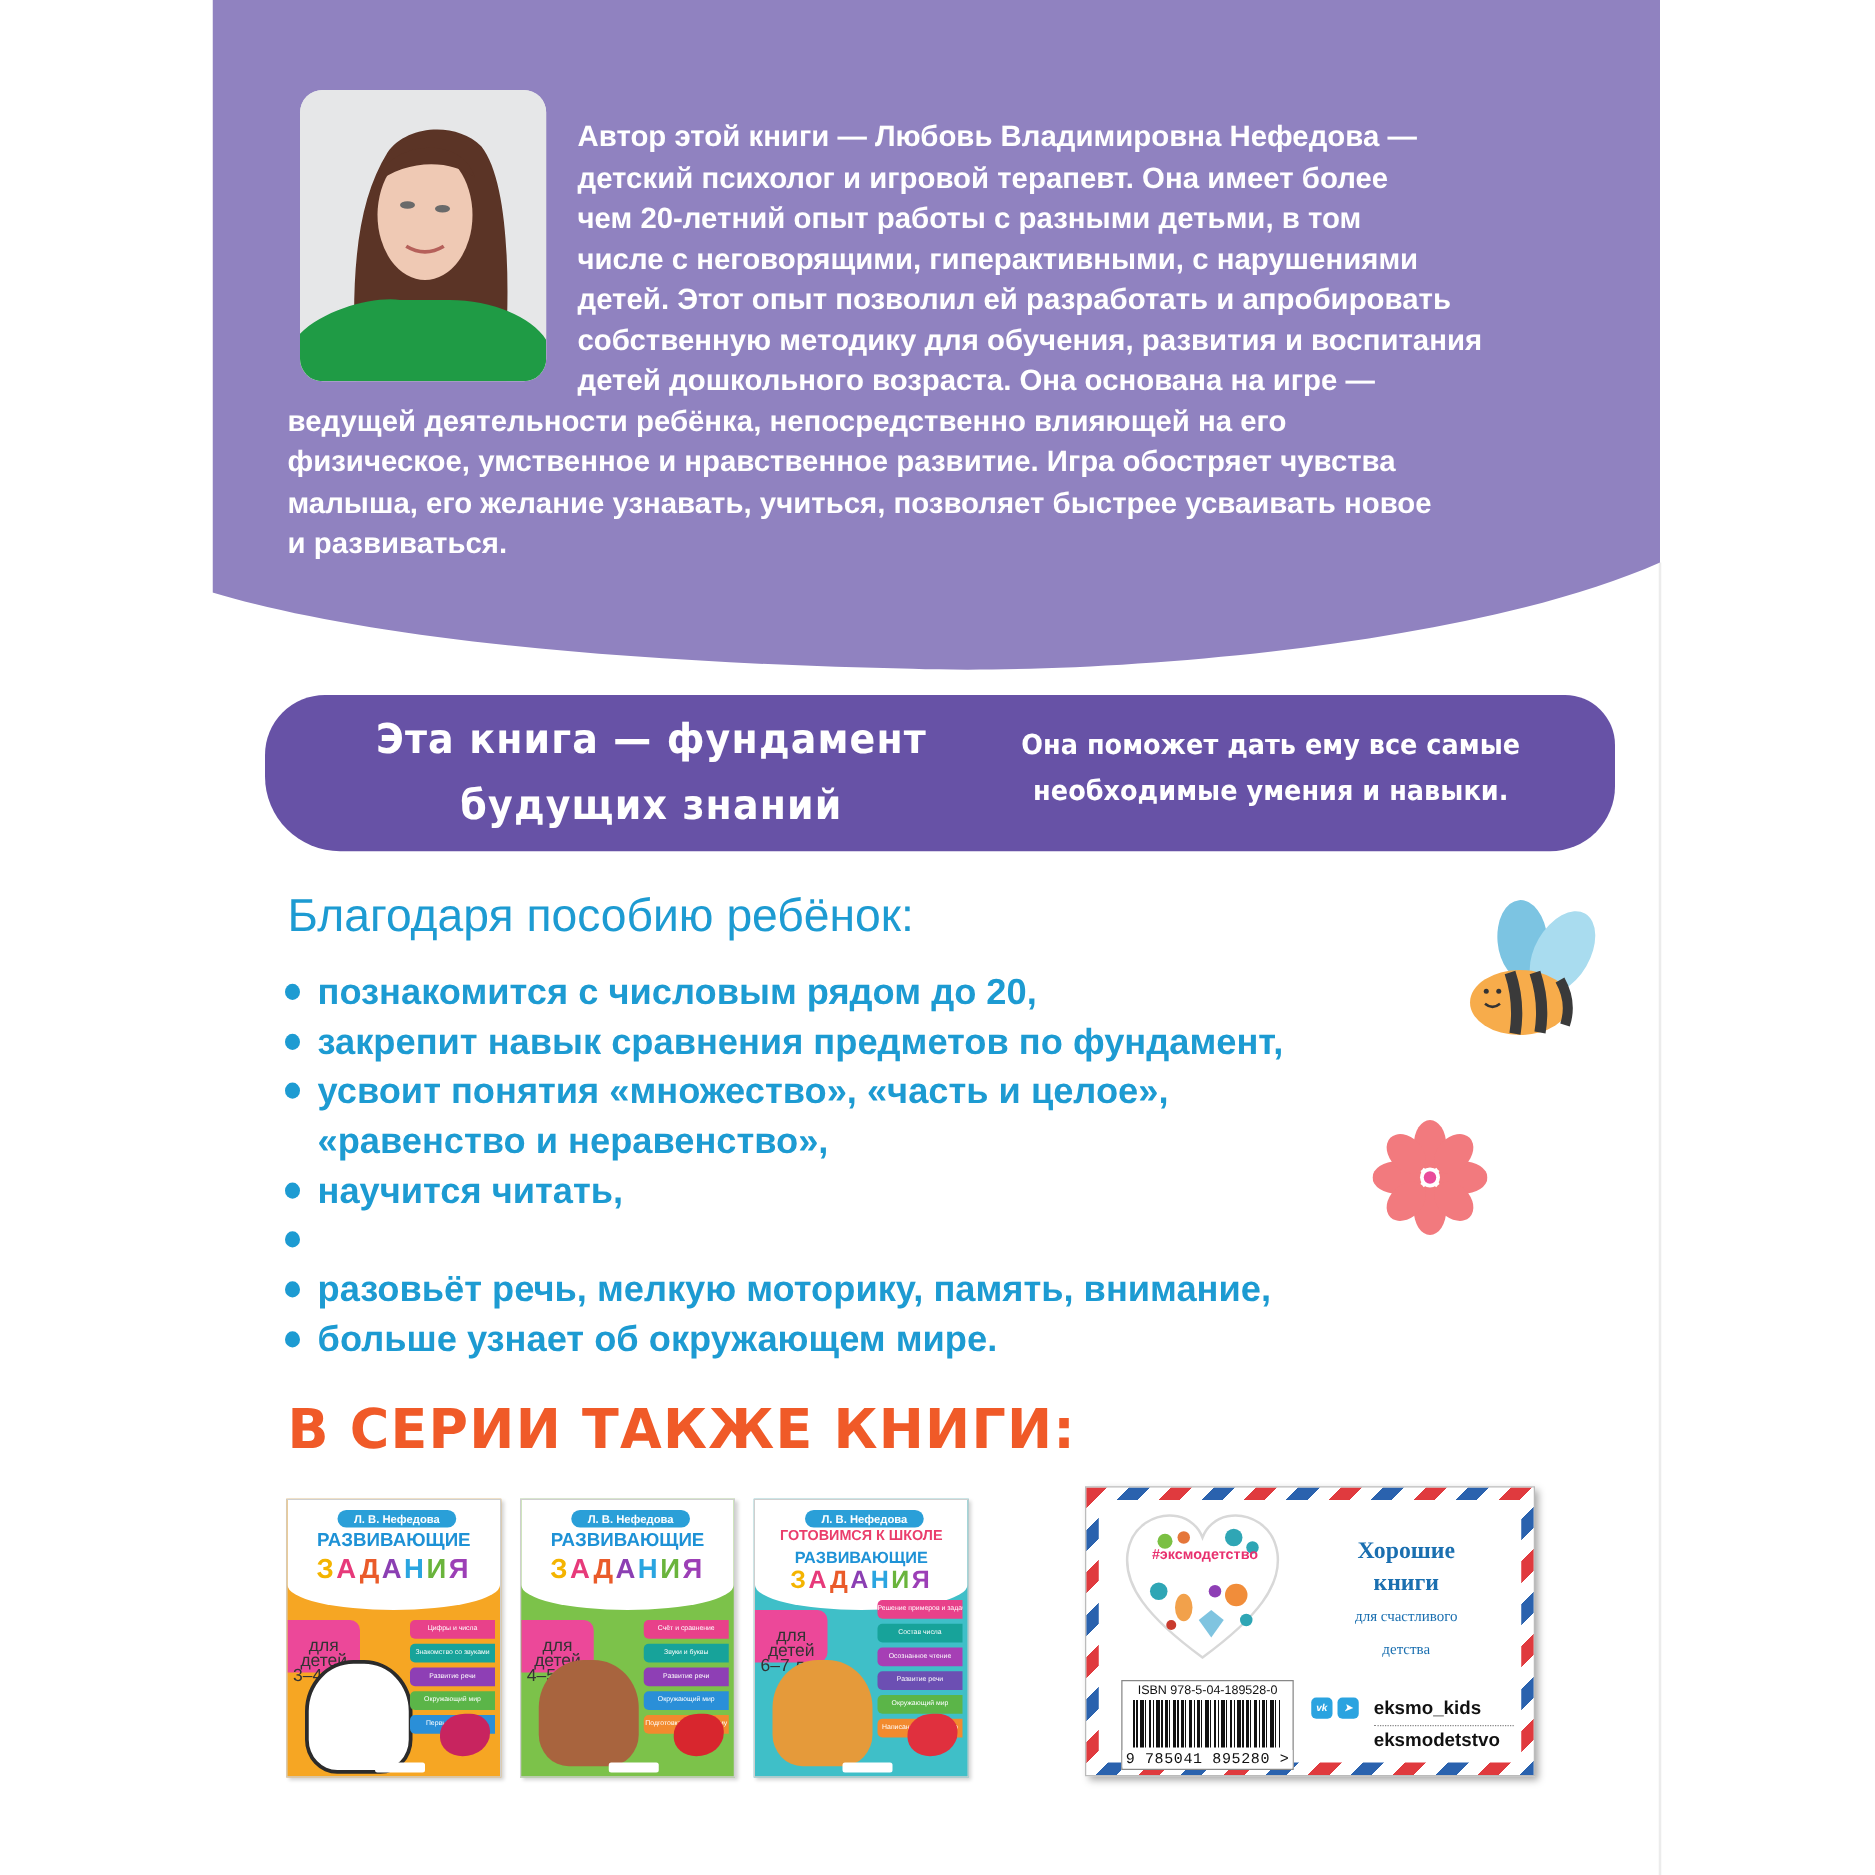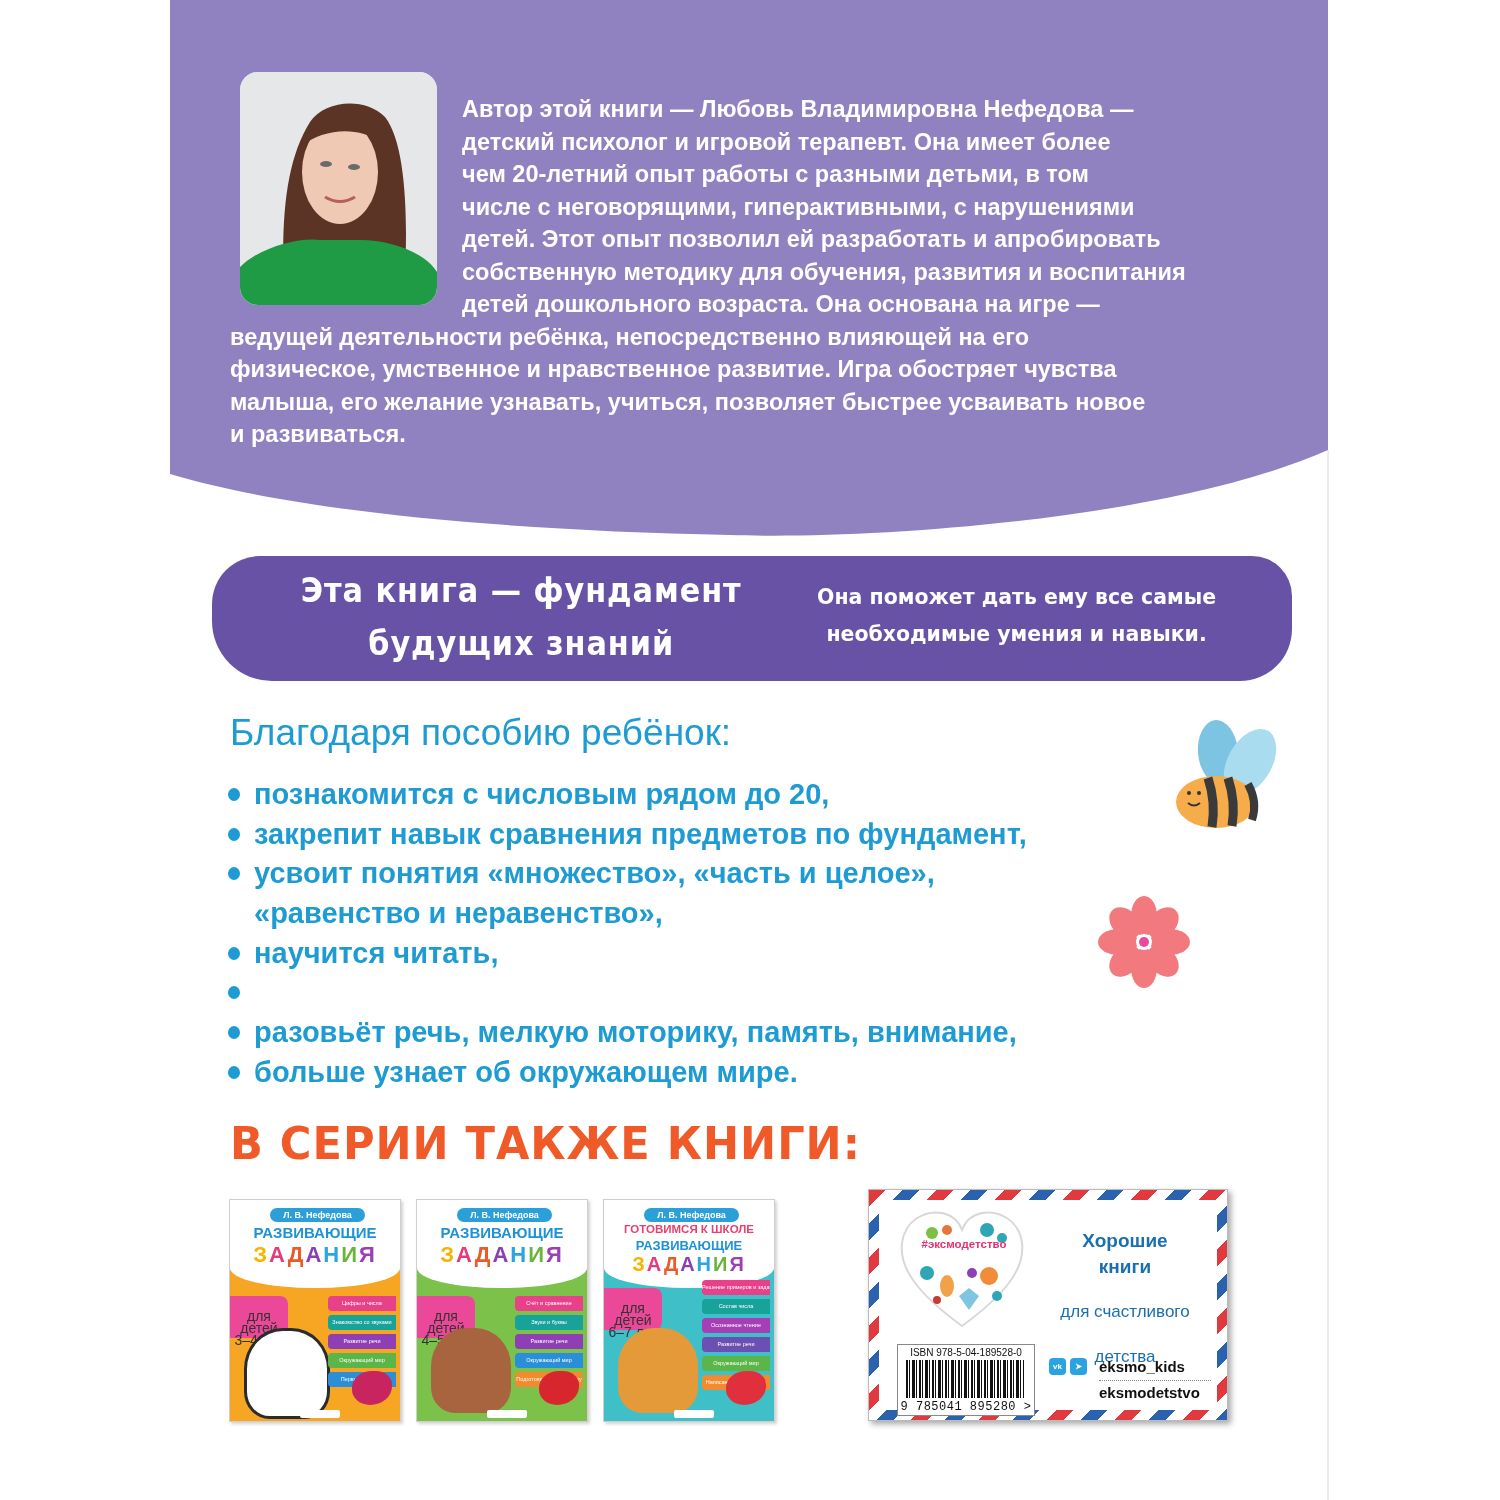--- a/index.html
+++ b/index.html
@@ -32,29 +32,29 @@
   .book .tag { height:15px; margin-bottom:4px; border-radius:4px 0 0 4px; color:#fff; font-size:5.5px; text-align:center; line-height:15px; overflow:hidden; white-space:nowrap; }
   .book .animal { position:absolute; left:14px; top:128px; width:80px; height:85px; border-radius:45% 45% 30% 30%; }
   .book .blob { position:absolute; right:8px; bottom:16px; width:40px; height:34px; background:#c8245f; border-radius:50% 40% 55% 45%; }
   .book .footer { position:absolute; left:70px; bottom:3px; width:40px; height:8px; background:#fff; border-radius:2px; }
   .info-card { position:absolute; left:868px; top:1189px; width:358px; height:230px; background:#fff; box-shadow:3px 3px 6px rgba(0,0,0,0.35); border:1px solid #bbb;
     background-image:
       repeating-linear-gradient(135deg, #e03a3e 0 12px, transparent 12px 24px, #2a62ae 24px 36px, transparent 36px 48px); }
   .info-card .inner { position:absolute; left:10px; top:10px; right:10px; bottom:10px; background:#fff; }
   .heart { position:absolute; left:18px; top:8px; width:130px; height:120px; }
   .heart-tag { position:absolute; left:30px; top:38px; width:110px; text-align:center; color:#e8316f; font-size:11.5px; font-weight:bold; }
-  .slogan { position:absolute; left:158px; top:28px; width:176px; text-align:center; color:#1a6fb0; font-family:Liberation Sans, sans-serif; font-weight:bold; font-size:19px; line-height:26px; }
-  .slogan .small { font-size:17px; font-weight:normal;margin-top:19px; }
+  .slogan { position:absolute; left:158px; top:28px; width:176px; text-align:center; color:#1a6fb0; font-family:Liberation Serif, serif; font-weight:bold; font-size:19px; line-height:26px; }
+  .slogan .small { font-size:12px; font-weight:normal; }
   .isbn-box { position:absolute; left:18px; top:144px; width:136px; height:70px; border:1px solid #888; background:#fff; }
   .isbn-text { position:absolute; left:0; top:2px; width:100%; text-align:center; font-size:10px; color:#111; }
   .barcode { position:absolute; left:8px; top:15px; width:118px; height:38px;
     background:repeating-linear-gradient(90deg, #111 0 2px, #fff 2px 3px, #111 3px 4px, #fff 4px 6px, #111 6px 9px, #fff 9px 10px, #111 10px 11px, #fff 11px 13px); }
   .isbn-digits { position:absolute; left:0; bottom:1px; width:100%; text-align:center; font-size:12px; color:#111; letter-spacing:0.5px; background:#fff;font-family:Liberation Mono, monospace; }
   .social { position:absolute; left:170px; top:158px; display:flex; align-items:center; gap:4px; }
-  .soc-icon { width:17px; height:17px; border-radius:4px; background:#2aa3e0; color:#fff; font-size:8px; font-weight:bold; display:flex; align-items:center; justify-content:center; }
+  .soc-icon { width:17px; height:17px; border-radius:4px; background:#2aa3e0; color:#fff; font-size:8px; font-weight:bold; display:flex; align-items:center; justify-content:center;font-style:italic; }
   .soc-handle { font-size:15px; font-weight:bold; color:#111; margin-left:8px; }
   .soc-sep { position:absolute; left:220px; top:180px; width:112px; border-top:1px dotted #888; }
   .soc-handle2 { position:absolute; left:220px; top:184px; font-size:15px; font-weight:bold; color:#111; }
 </style>
 </head>
 <body>
 
 <div class="page-edge"></div>
 
 <div class="top-panel">

